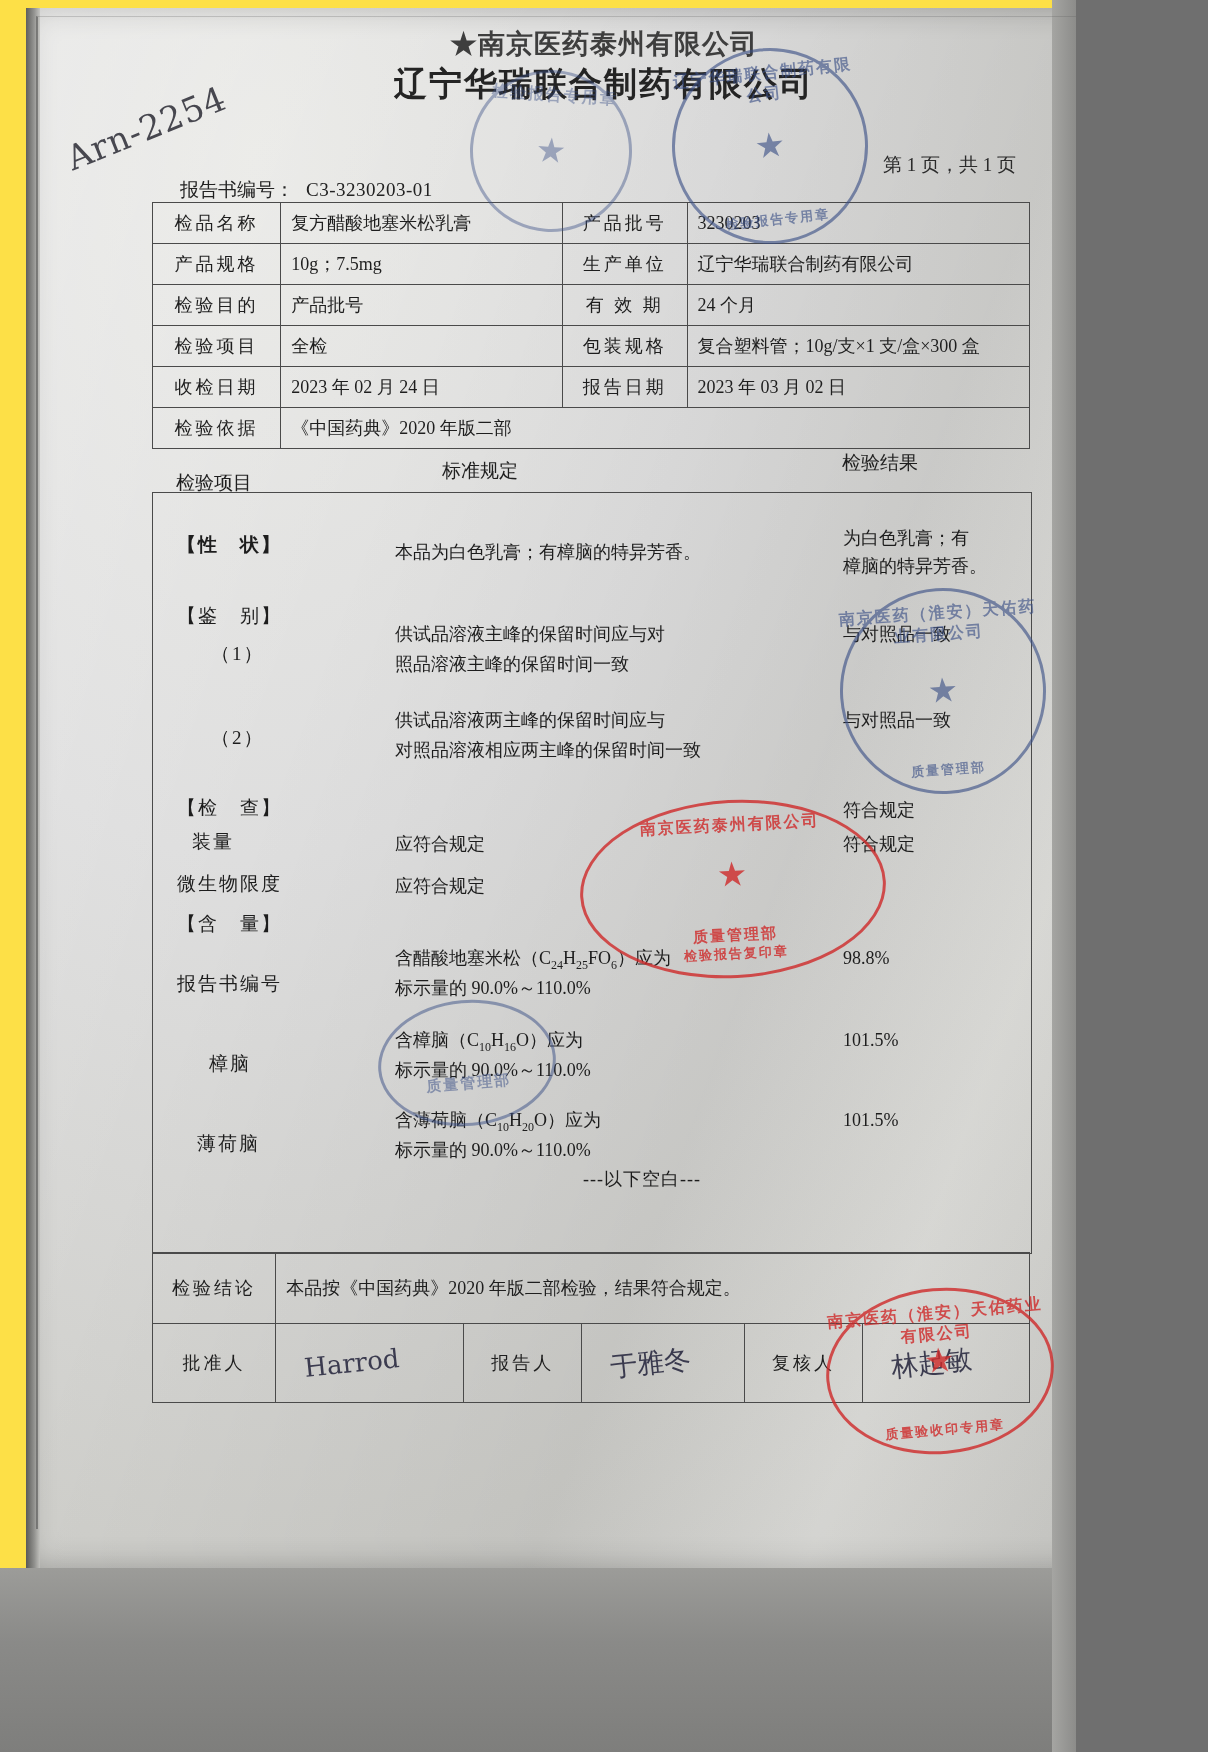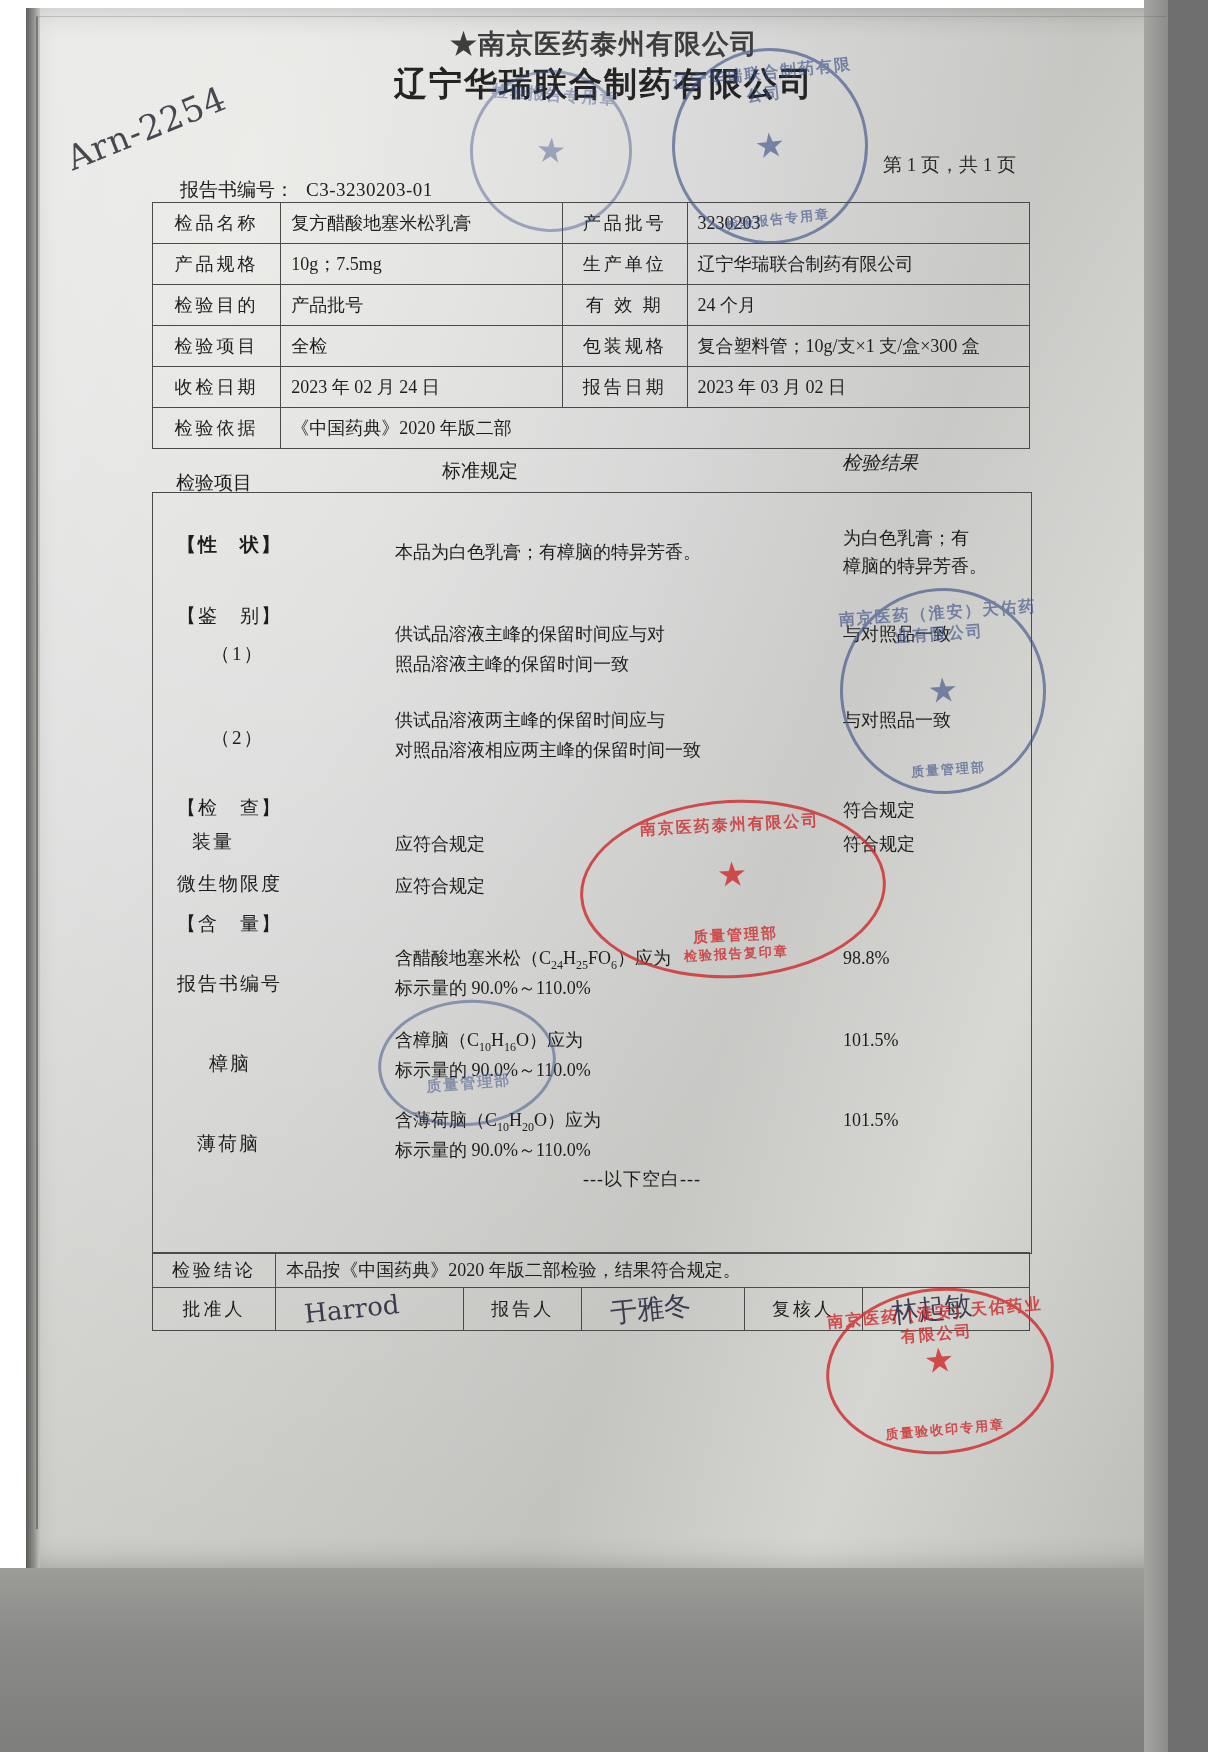--- a/index.html
+++ b/index.html
@@ -5,23 +5,23 @@
   html, body {
     margin: 0;
     padding: 0;
     background: #6f6f6f;
   }
   body {
     font-family: "Liberation Serif", "DejaVu Serif", serif;
   }
   .page {
     position: relative;
-    width: 1168px;
+    width: 1076px;
     height: 1752px;
-    background: #ffffff;
+    background: #fde047;
     overflow: hidden;
   }
   
   .paper {
     position: absolute;
     left: 26px;
     top: 8px;
     width: 1160px;
     height: 1560px;
     background:
@@ -151,21 +151,21 @@
   .res-head {
     position: absolute;
     left: 152px; top: 452px;
     width: 878px;
     height: 40px;
     font-size: 19px;
     color: #1f1f1f;
   }
   .res-head .c1 { position: absolute; left: 24px; top: 18px; }
   .res-head .c2 { position: absolute; left: 290px; top: 6px; }
-  .res-head .c3 { position: absolute; left: 690px; top: -2px; font-style: italic; }
+  .res-head .c3 { position: absolute; left: 690px; top: -2px; }
 
   .res-box {
     position: absolute;
     left: 152px; top: 492px;
     width: 878px;
     height: 760px;
     border-left: 1px solid #4a4a4a;
     border-right: 1px solid #4a4a4a;
     border-bottom: 1px solid #4a4a4a;
     border-top: 1px solid #4a4a4a;
@@ -206,21 +206,21 @@
   .concl {
     position: absolute;
     left: 152px; top: 1252px;
     width: 878px;
     border-collapse: collapse;
     font-size: 18px;
     color: #1e1e1e;
   }
   .concl td {
     border: 1px solid #4a4a4a;
-    padding: 3px 10px;
+    padding: 21px 10px;
     height: 28px;
     vertical-align: middle;
   }
   .concl .cl { width: 108px; text-align: center; letter-spacing: 3px; white-space: nowrap; }
   .sig-cell { position: relative; height: 44px; }
   .sig {
     font-family: "DejaVu Serif", serif;
     font-size: 26px;
     color: #22223a;
     opacity: .85;

